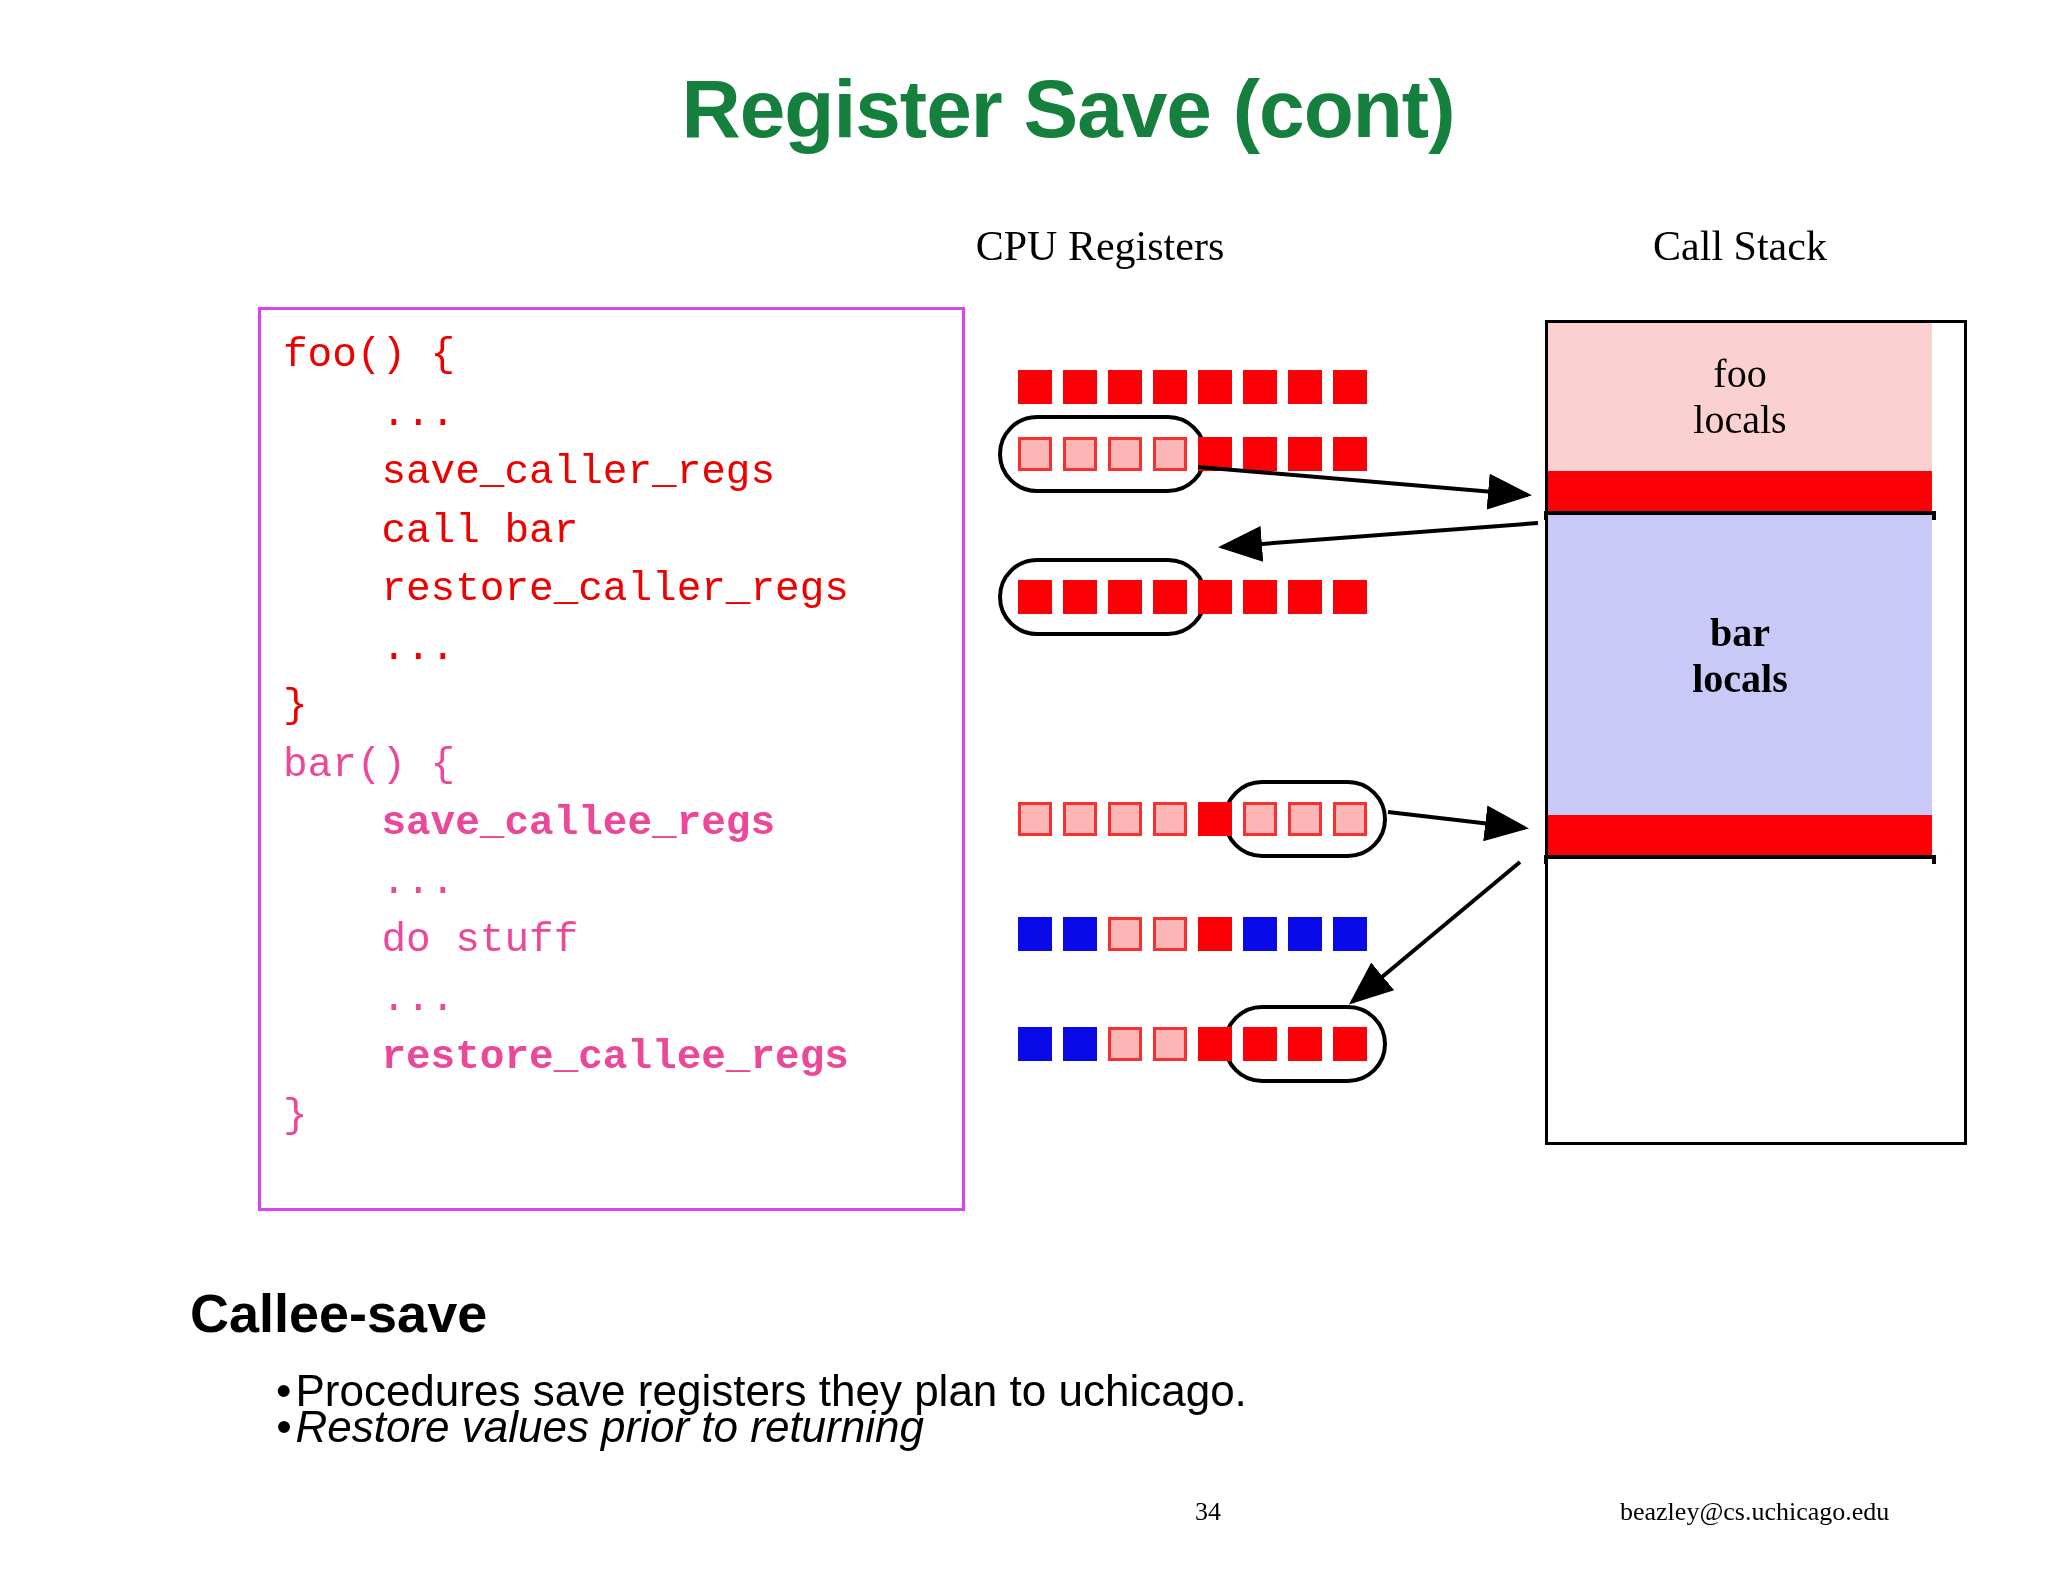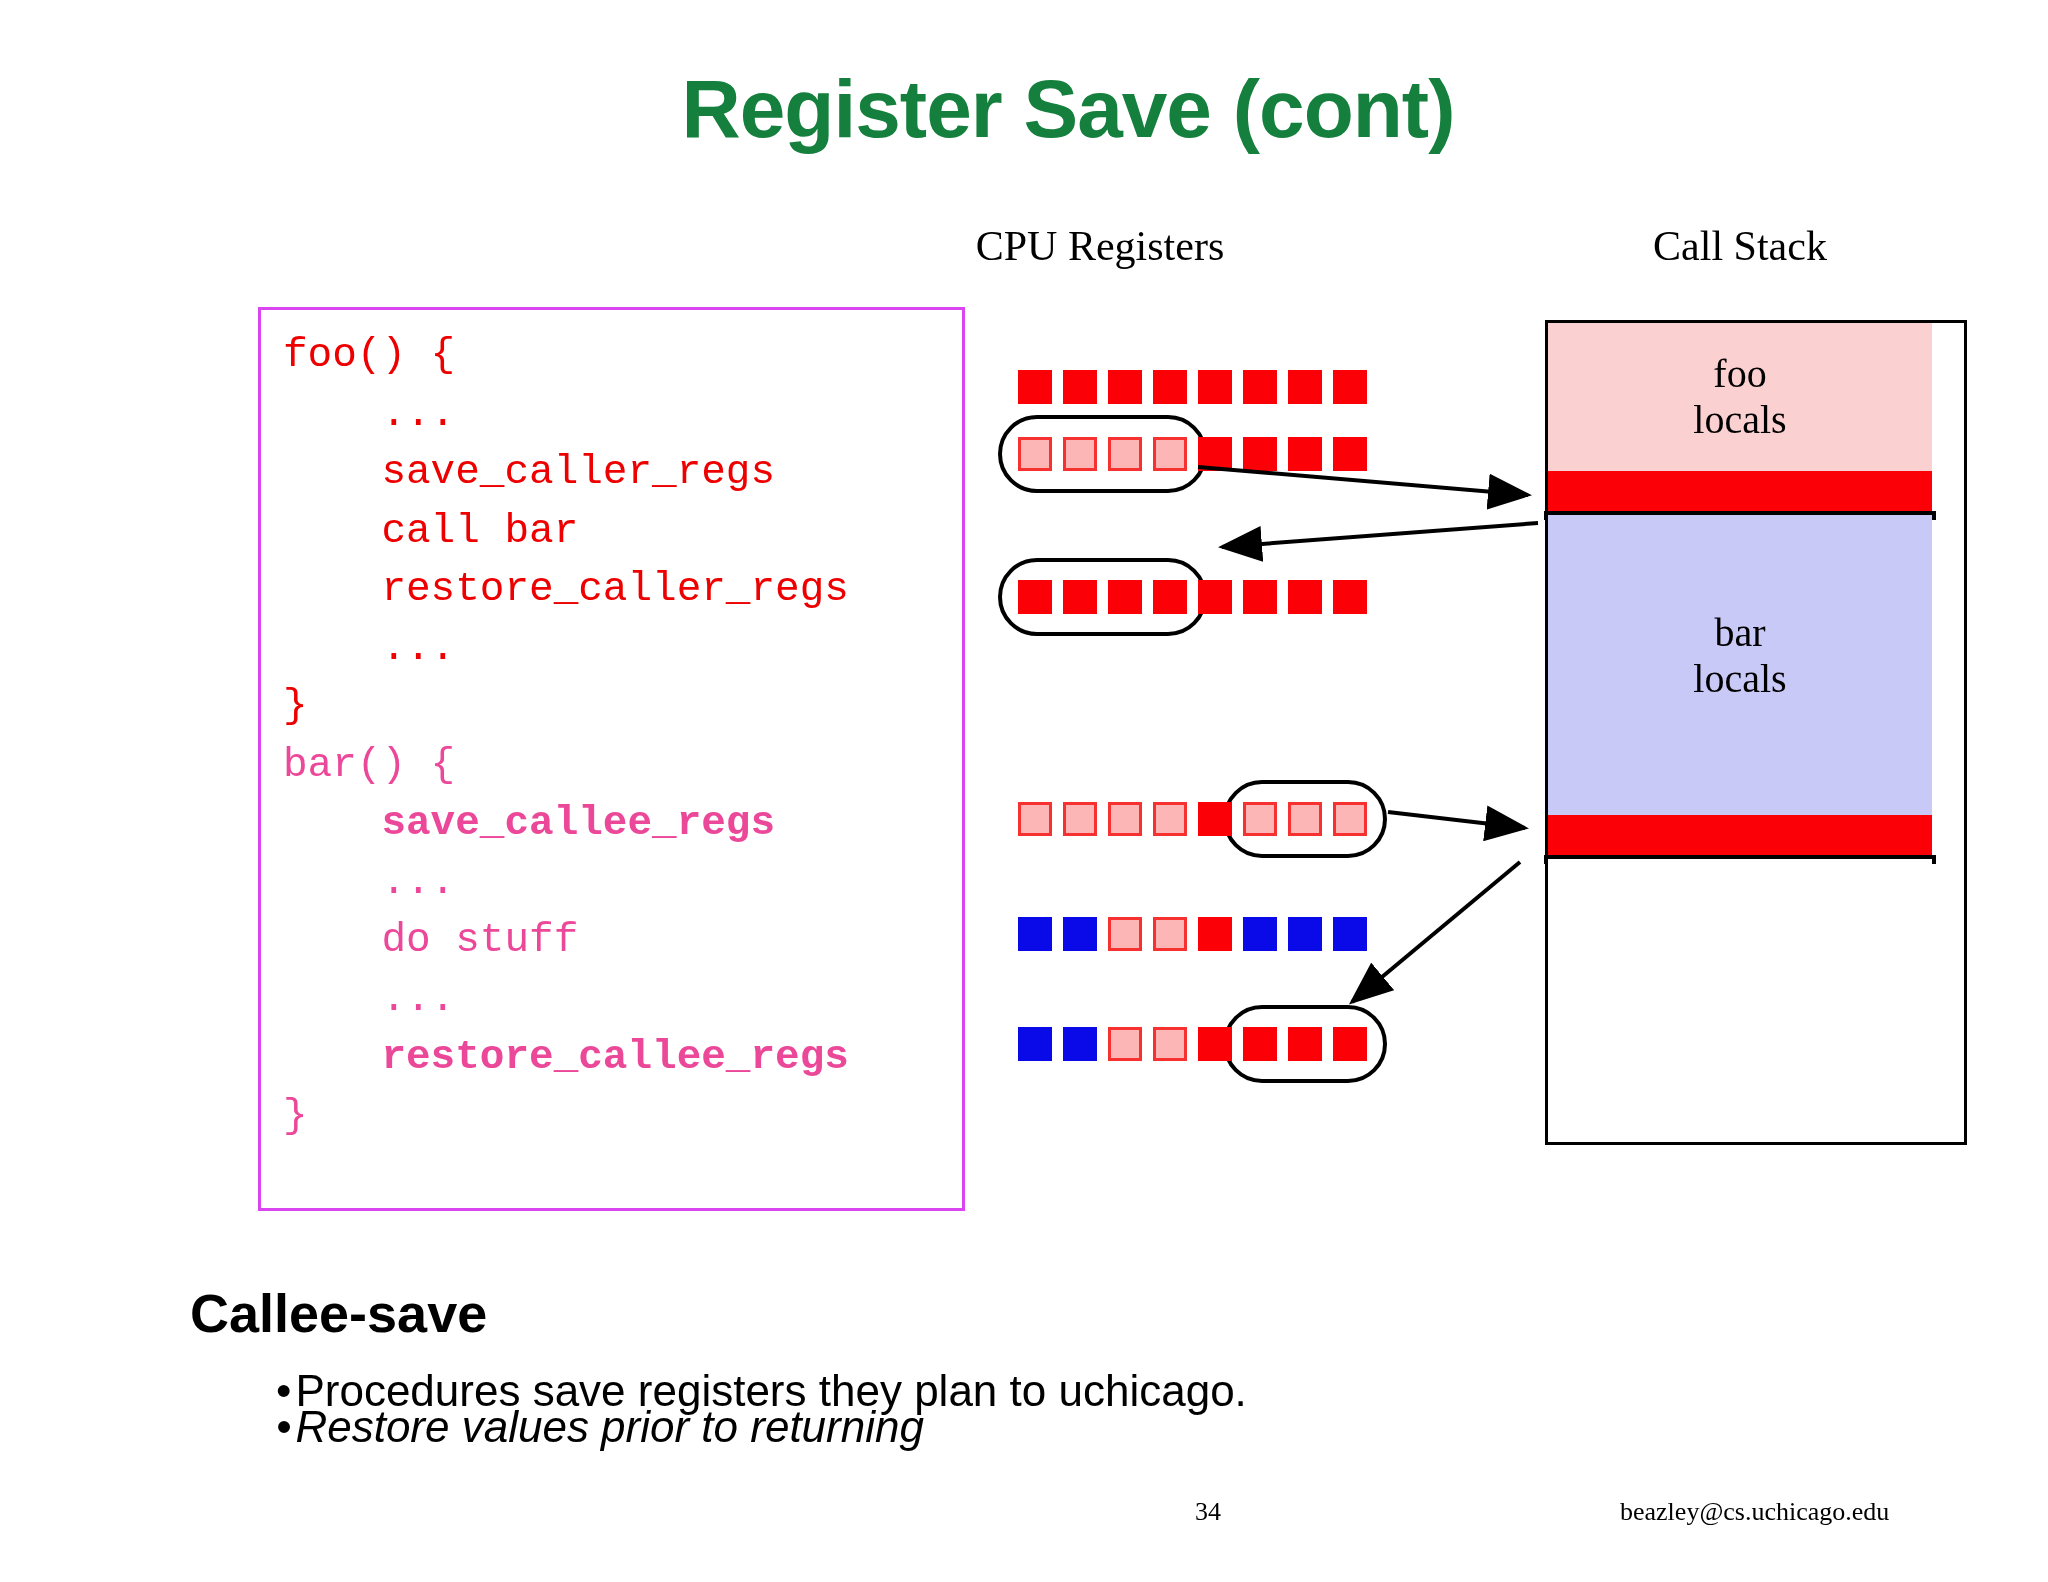--- a/index.html
+++ b/index.html
@@ -261,21 +261,21 @@
   <div id="stack-box">
       <div class="stack-seg seg-foo" style="top: 0px; height: 148px;">
         <div class="stack-label" style="position: absolute; left: 0px; top: 28px;">
           <div>foo</div>
           <div>locals</div>
         </div>
       </div>
       <div class="stack-seg seg-red" style="top: 148px; height: 40px;"></div>
       <div class="seg-divider" style="top: 188px;"></div>
       <div class="stack-seg seg-bar" style="top: 192px; height: 300px;">
-        <div class="stack-label" style="position: absolute; left: 0px; top: 95px;">
+        <div class="stack-label" style="position: absolute; left: 0px; top: 95px; font-weight: bold;">
           <div>bar</div>
           <div>locals</div>
         </div>
       </div>
       <div class="stack-seg seg-red" style="top: 492px; height: 40px;"></div>
       <div class="seg-divider" style="top: 532px;"></div>
       <div class="stack-seg seg-empty" style="top: 536px; height: 283px;"></div>
     </div>
 
   <svg id="arrows" viewBox="0 0 2048 1582" xmlns="http://www.w3.org/2000/svg">

